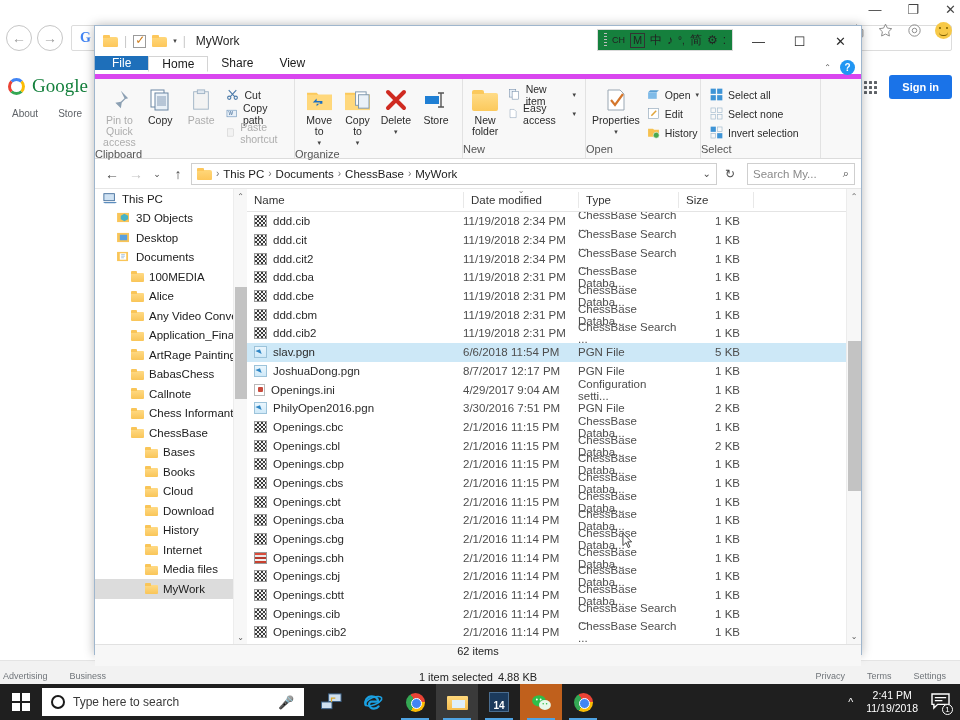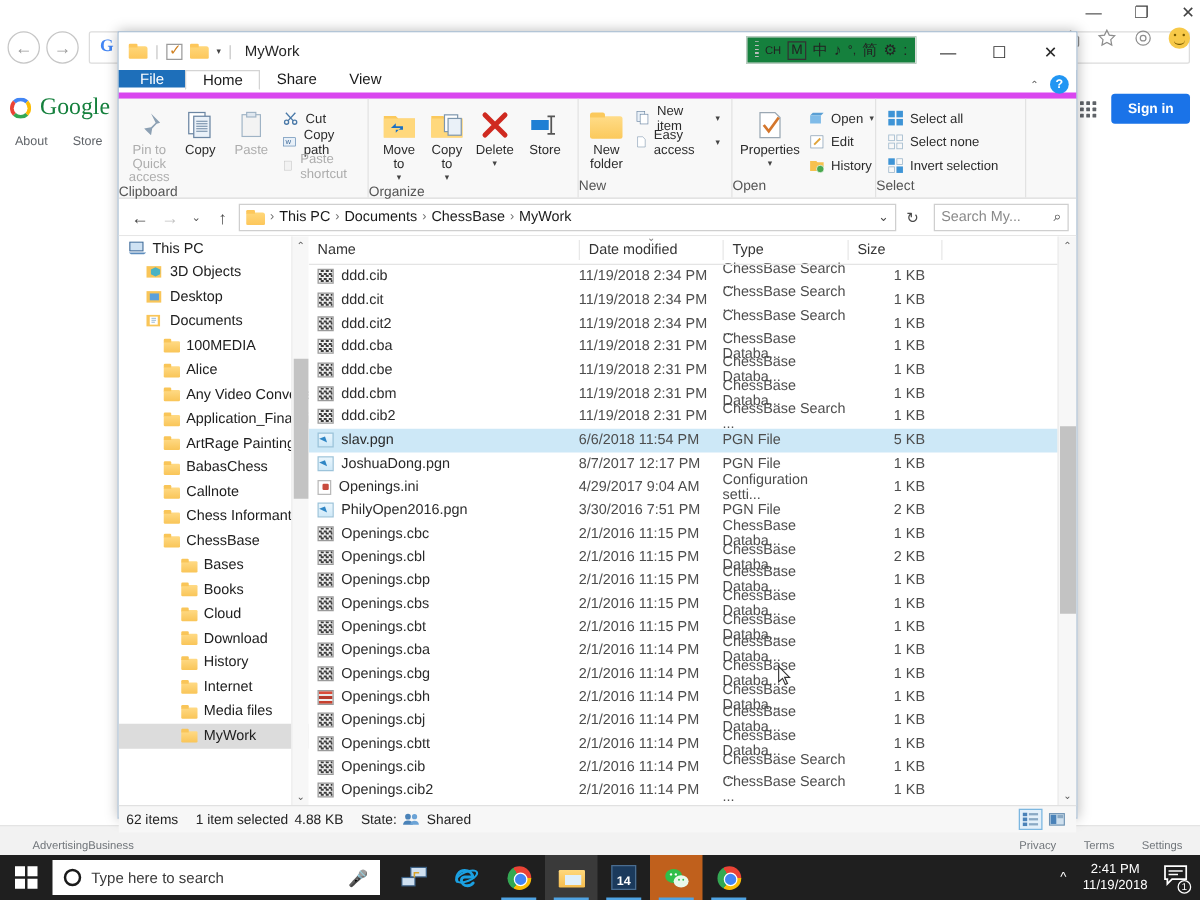--- a/index.html
+++ b/index.html
@@ -89,21 +89,21 @@
   .gridicon span { background:#5f6368; width:3px; height:3px; border-radius:0.5px; }
   .signin {
     background:#1a73e8; color:#fff; font-size:11px; font-weight:bold;
     padding: 6px 13px; border-radius:3px;
   }
   .g-foot {
     position: absolute; left: 0; bottom: 0; width: 960px; height: 30px;
     background: #f2f2f2; border-top: 1px solid #e4e4e4;
     display:flex; align-items:center; font-size: 9px; color:#70757a;
   }
-  .g-foot .left { display:flex; margin-left: 26px; }
+  .g-foot .left { display:flex; gap:22px; margin-left: 3px; }
   .g-foot .right { display:flex; gap:22px; margin-left:auto; margin-right: 14px; }
 
   
   #explorer {
     position: absolute; left: 94px; top: 25px; width: 768px; height: 630px;
     background: #ffffff; border: 1px solid #9fb6cd;
     box-shadow: 0 0 10px rgba(0,0,0,0.28);
   }
   .ex-title {
     height: 30px; background: #ffffff; display: flex; align-items: center;
@@ -338,21 +338,21 @@
     font-size: 8px; color:#5a5a5a;
   }
   .filescroll .arrow.bot { position:absolute; bottom:0; width:100%; }
   .filescroll .thumb {
     position:absolute; left:1px; width:13px; background:#c3c3c3;
   }
 
   .statusbar {
     height: 22px; border-top: 1px solid #e1e1e1; background:#f7f7f7;
     display:flex; align-items:center; font-size: 11px; color:#232323;
-    padding: 0 6px; gap: 14px; position: relative;
+    padding: 0 6px; gap: 14px; position: relative; flex-direction: column;
   }
   .statusbar .grp { display:flex; align-items:center; gap: 5px; }
   .viewbtns { margin-left:auto; display:flex; gap: 2px; }
   .vbtn {
     width: 19px; height: 17px; display:flex; align-items:center;
     justify-content:center; border:1px solid transparent;
   }
   .vbtn.on { border-color:#7cb7e0; background:#e3f0fa; }
 
   

